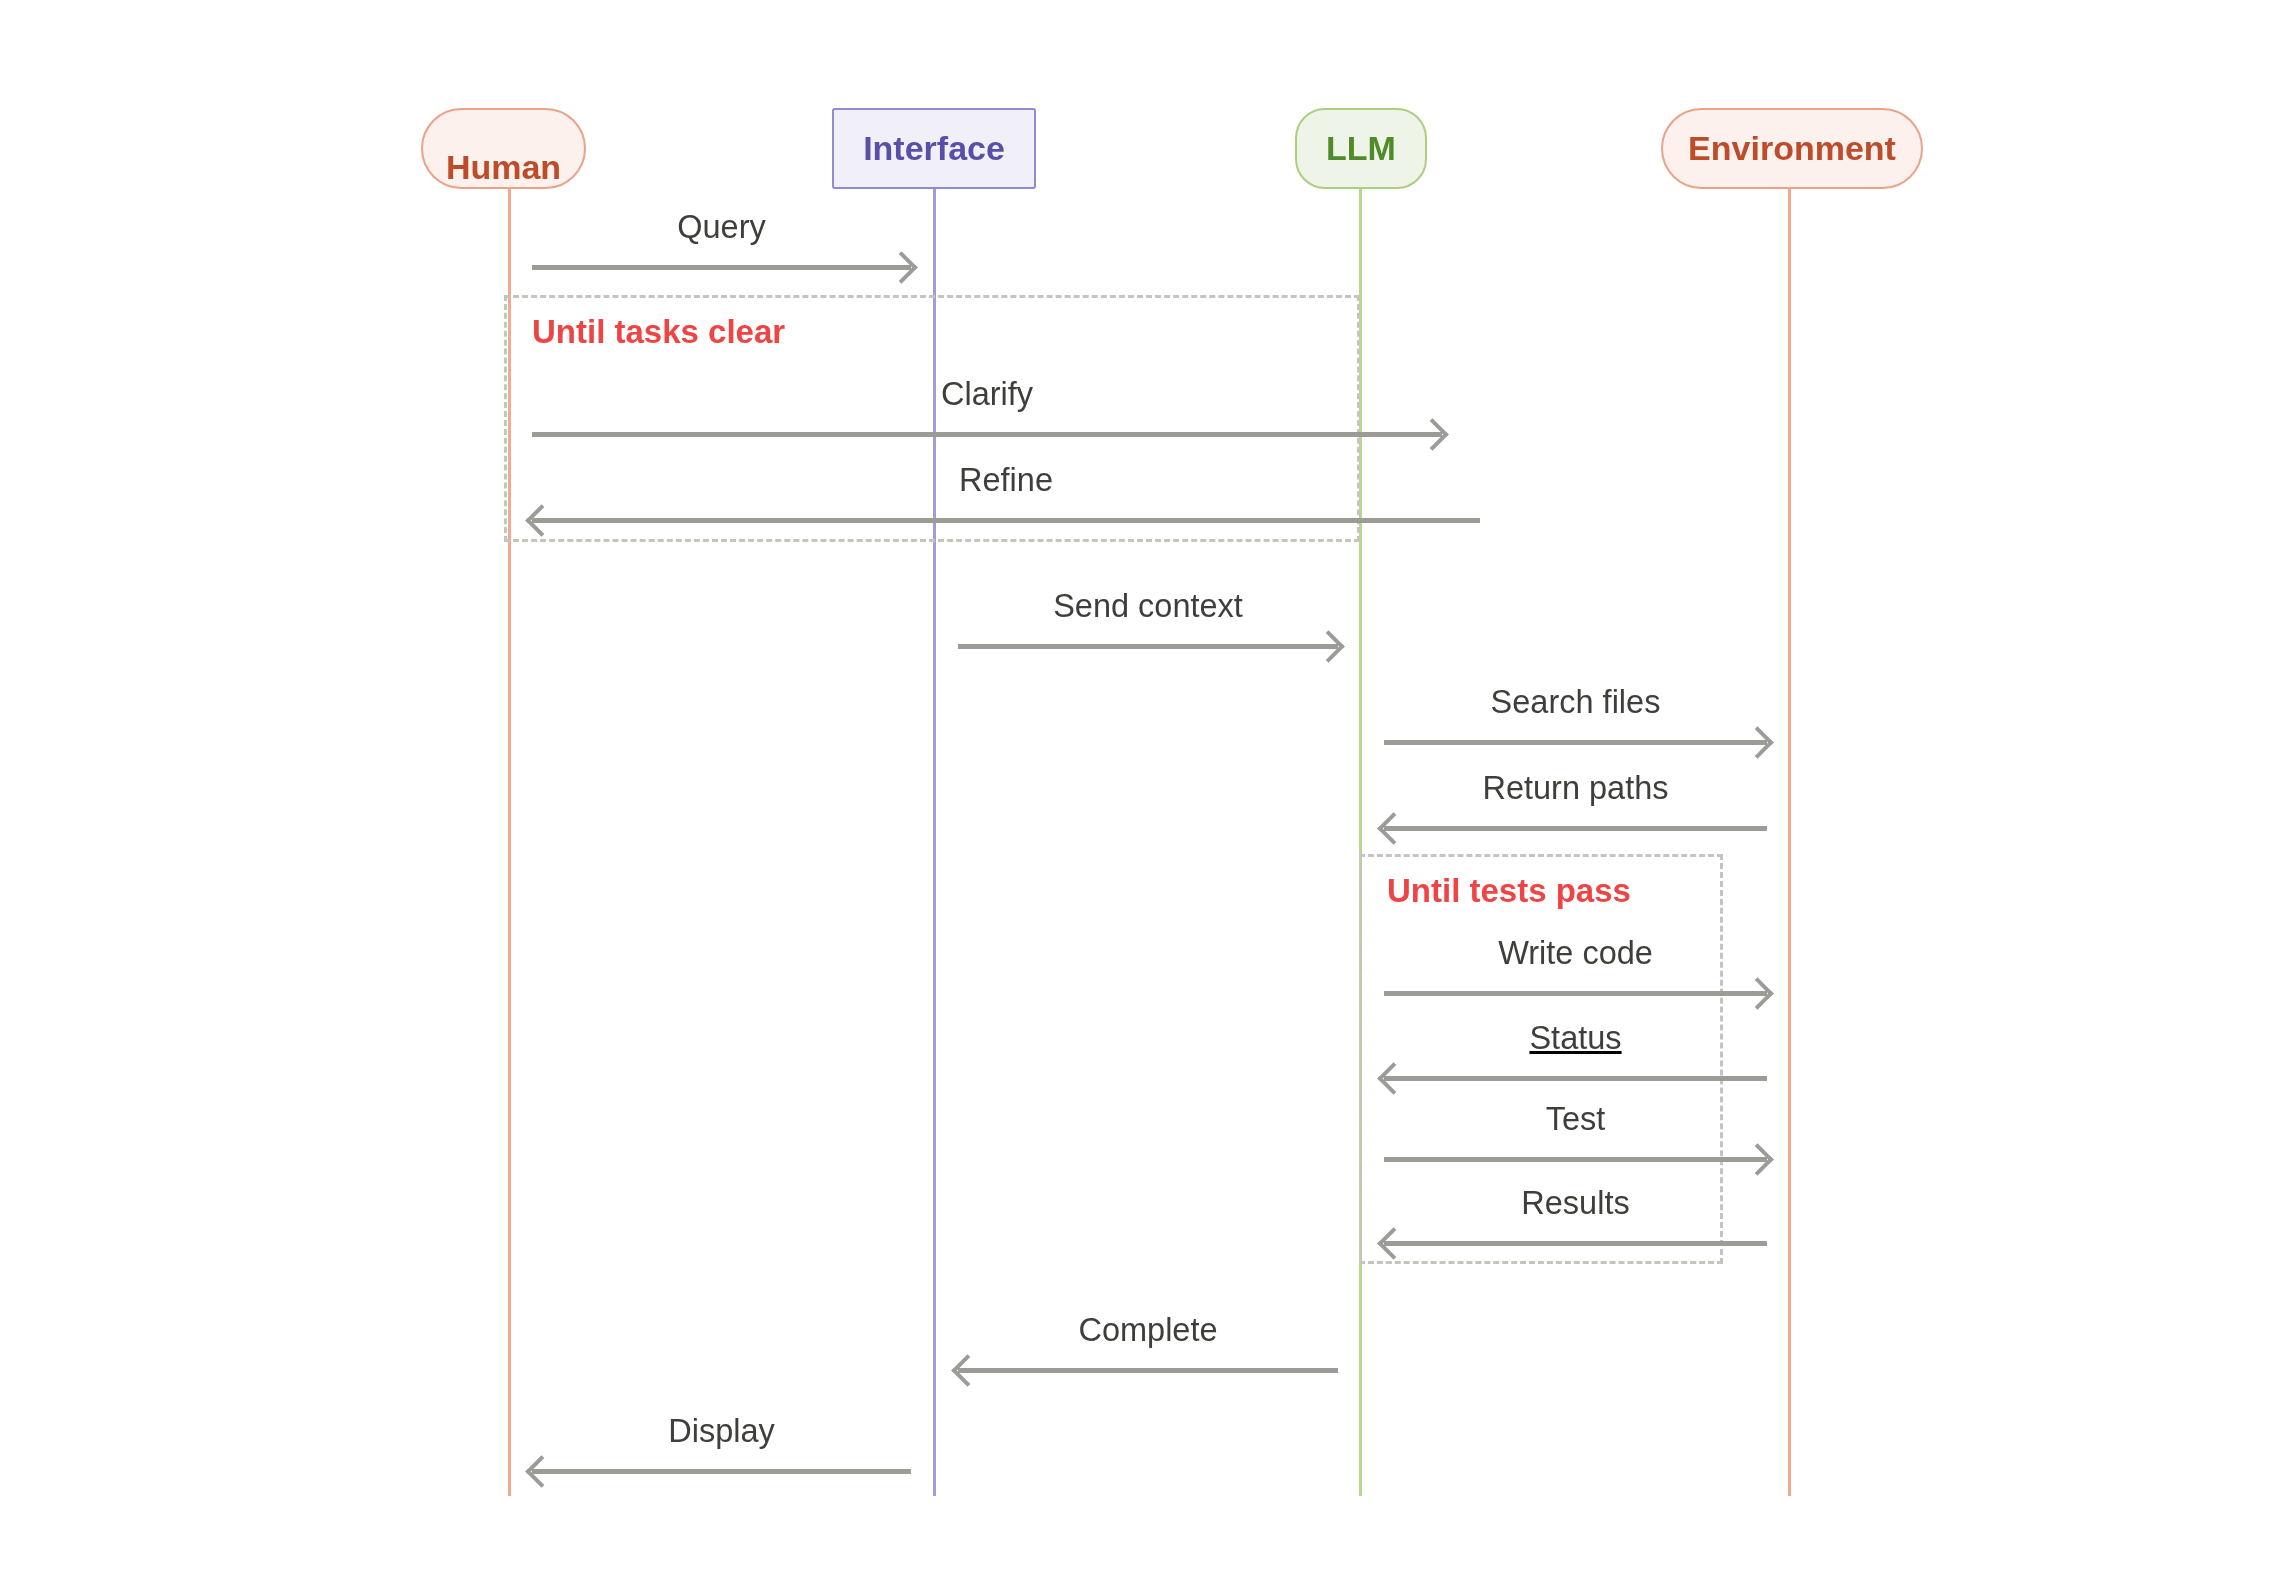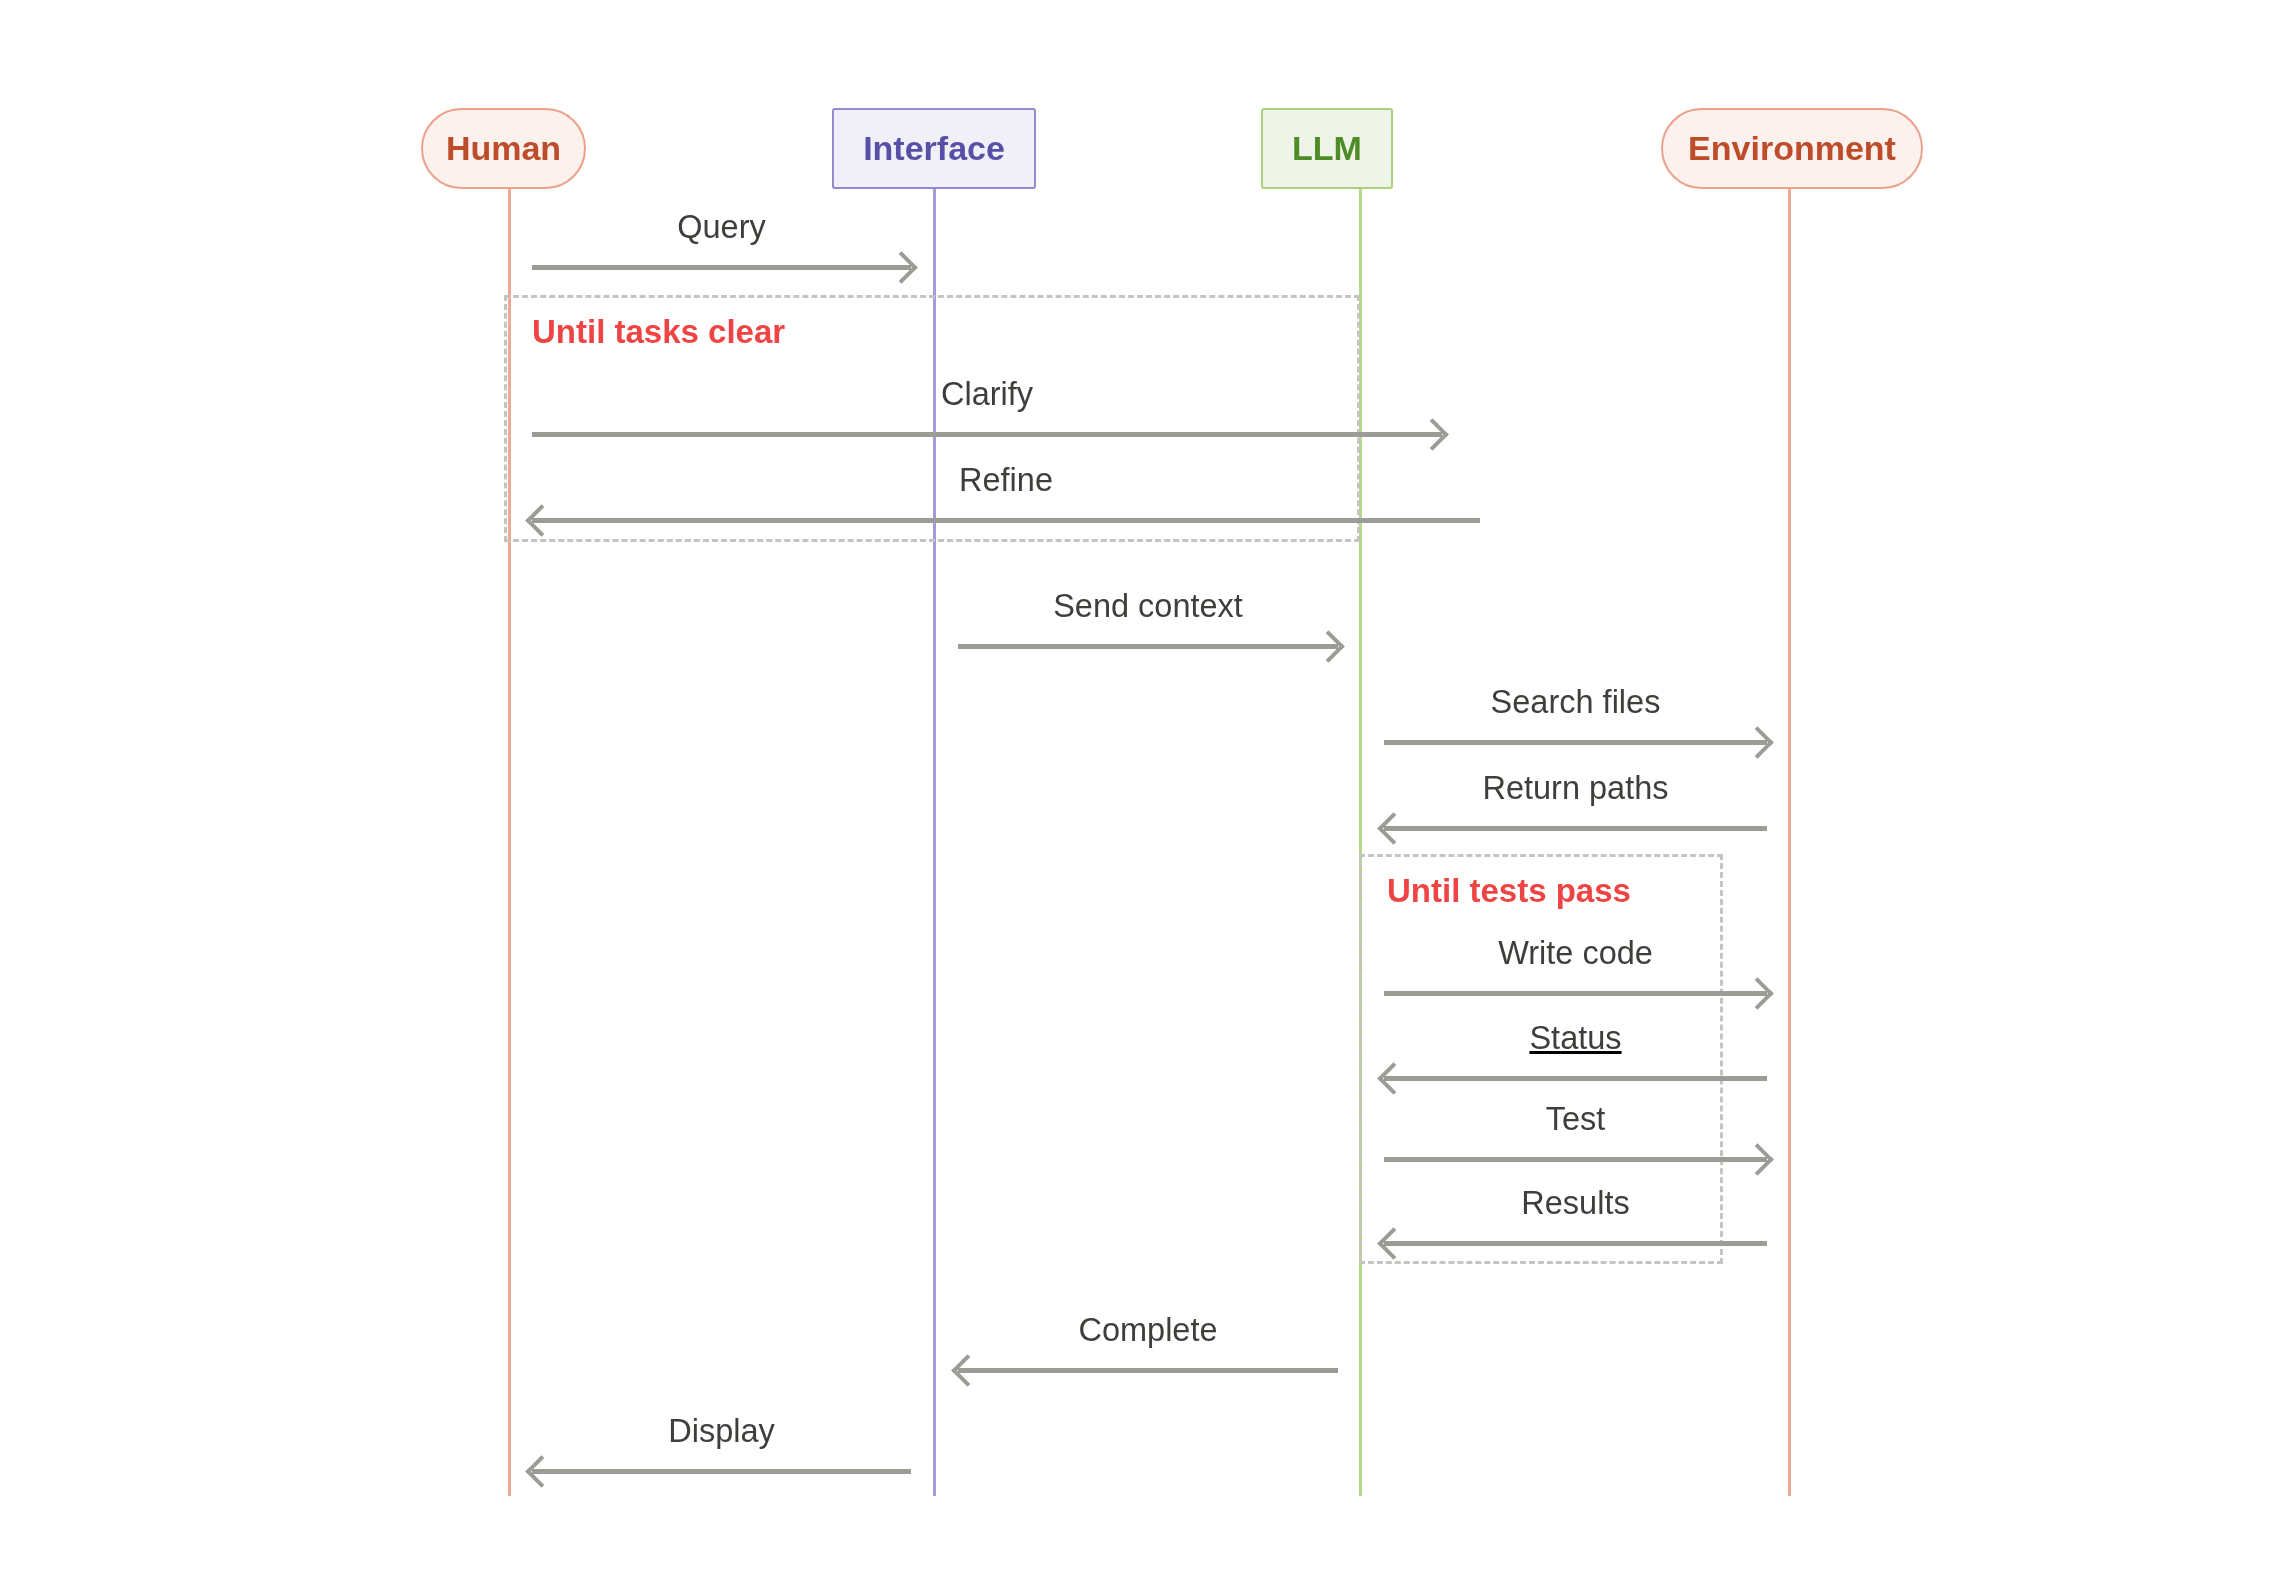--- a/index.html
+++ b/index.html
@@ -16,23 +16,23 @@
     top:108px;height:81px;
     box-sizing:border-box;
     display:flex;align-items:center;justify-content:center;
     font-weight:bold;font-size:34px;
     border:2.9px solid;
     background:#fff;
   }
   .actor.salmon{border-color:#eca189;background:#fcf1ed;color:#bd4c2a;border-radius:42px;}
   .actor.purple{border-color:#918bd0;background:#f1f0f9;color:#5850a6;border-radius:2.9px;}
   .actor.green {border-color:#abce7f;background:#eff4e8;color:#4f8c29;border-radius:2.9px;}
-  #actor-human{left:421px;width:165px;}
+  #actor-human{left:421px;width:165px;align-items:flex-end;}
   #actor-interface{left:832px;width:204px;}
-  #actor-llm{left:1261px;width:132px;}
+  #actor-llm{left:1295px;width:132px;border-radius:30px;}
   #actor-environment{left:1661px;width:262px;}
   
   .lifeline{position:absolute;top:188px;width:2.9px;height:1308px;}
   .lifeline.salmon{background:#f3a98f;}
   .lifeline.purple{background:#a29cd9;}
   .lifeline.green{background:#b7d78f;}
   #lifeline-human{left:508px;}
   #lifeline-interface{left:933px;}
   #lifeline-llm{left:1359px;}
   #lifeline-environment{left:1788px;}

